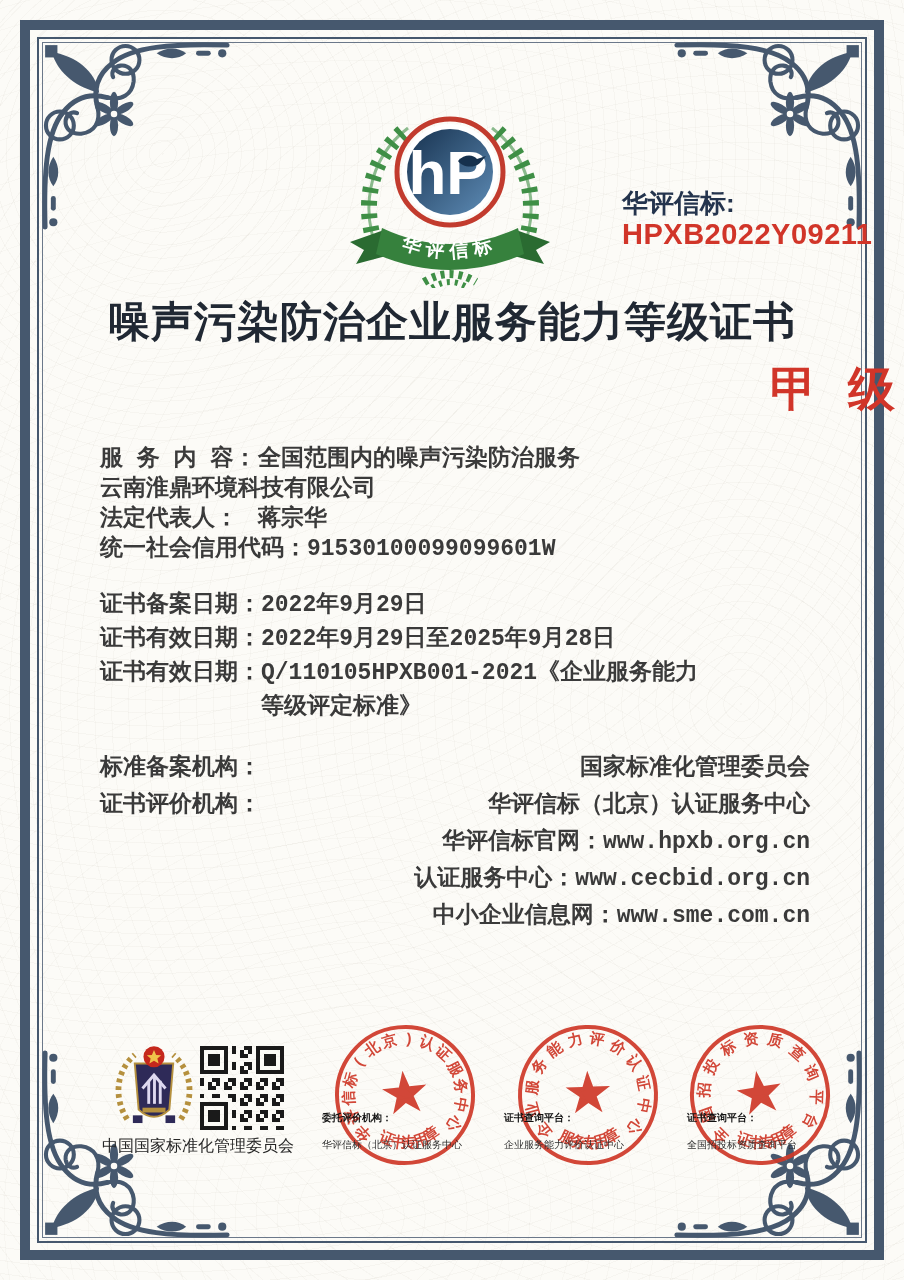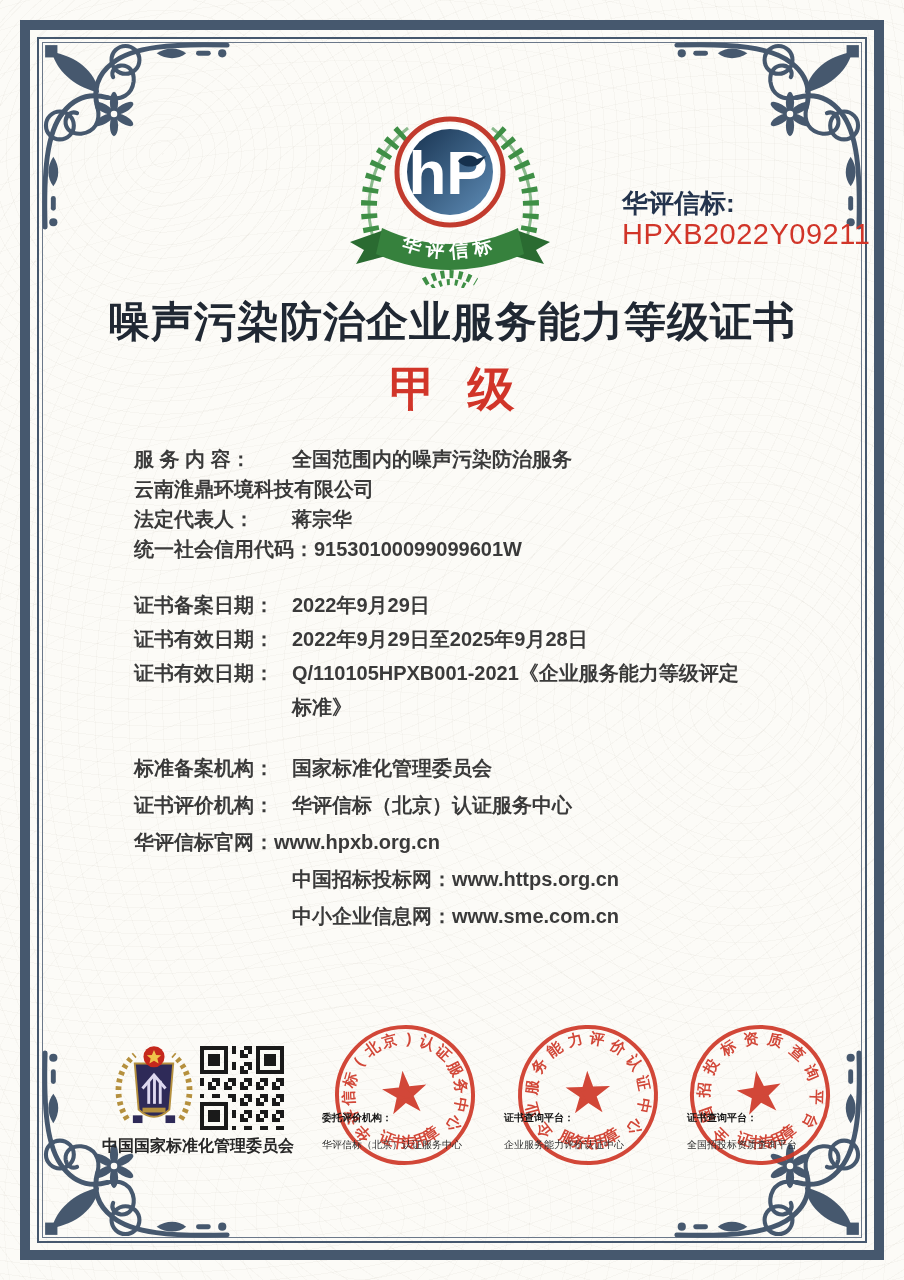--- a/index.html
+++ b/index.html
@@ -16,39 +16,39 @@
   .frame-in{position:absolute;inset:42px;border:1px solid var(--border-blue);opacity:.8;pointer-events:none;}
   .corner{position:absolute;width:205px;height:205px;color:var(--border-blue);pointer-events:none;}
   .c-tl{left:32px;top:32px}
   .c-tr{right:32px;top:32px;transform:scaleX(-1)}
   .c-bl{left:32px;bottom:32px;transform:scaleY(-1)}
   .c-br{right:32px;bottom:32px;transform:scale(-1,-1)}
   
   .logo{position:absolute;left:338px;top:84px;width:224px;height:204px;}
   .copy-label{position:absolute;left:616px;top:124px;font-size:40px;font-weight:800;color:#101010;letter-spacing:1px;}
   .certno-label{position:absolute;left:622px;top:186px;font-size:26px;font-weight:700;color:var(--navy-text);}
-  .certno-value{position:absolute;left:622px;top:218px;font-size:29px;font-weight:400;color:var(--accent-red);letter-spacing:.5px;}
+  .certno-value{position:absolute;left:622px;top:218px;font-size:29px;font-weight:700;color:var(--accent-red);letter-spacing:.5px;}
   
   .title{position:absolute;left:0;right:0;top:294px;text-align:center;font-size:42px;font-weight:800;color:var(--title-text);letter-spacing:1px;}
-  .grade{position:absolute;left:0;right:0;top:358px;text-align:center;font-size:47px;font-weight:800;color:var(--accent-red);letter-spacing:9px;text-indent:9px;}
+  .grade{position:absolute;left:0;right:0;top:358px;text-align:right;font-size:47px;font-weight:800;color:var(--accent-red);letter-spacing:9px;text-indent:9px;}
   
-  .block{position:absolute;left:134px;font-size:20px;font-weight:600;color:var(--body-text);}
+  .block{position:absolute;left:100px;font-size:23px;font-weight:600;color:var(--body-text);font-family:Liberation Mono, monospace;}
   .b1{top:444px;width:700px;}
   .b1 .row{line-height:30px;}
   .b2{top:588px;width:620px;}
   .b2 .row{line-height:34px;}
   .b3{top:750px;width:710px;}
-  .b3 .row{line-height:37px;}
+  .b3 .row{line-height:37px;text-align:right;}
   .row{display:flex;align-items:flex-start;}
   .lbl{white-space:nowrap;min-width:158px;}
   .val{flex:1;}
   
   .emblem{position:absolute;left:106px;top:1042px;width:96px;height:92px;}
   .qr{position:absolute;left:200px;top:1046px;width:84px;height:84px;}
-  .authority{position:absolute;left:74px;top:1136px;width:248px;text-align:center;font-size:16px;font-weight:700;color:#262626;}
+  .authority{position:absolute;left:74px;top:1136px;width:248px;text-align:center;font-size:16px;font-weight:400;color:#262626;}
   .seal{position:absolute;width:150px;height:150px;opacity:.93;z-index:3;}
   .seal::before{content:"";position:absolute;inset:5px;border:4px solid var(--seal-red);border-radius:50%;}
   .seal .star{position:absolute;left:50%;top:50%;transform:translate(-50%,-54%);font-size:58px;color:var(--seal-red);line-height:1;}
   .seal-ch{position:absolute;font-weight:700;color:var(--seal-red);font-size:15px;line-height:1;}
   .s1{left:330px;top:1020px;transform:rotate(-6deg);}
   .s2{left:513px;top:1020px;transform:rotate(-2deg);}
   .s3{left:685px;top:1020px;transform:rotate(-9deg);}
   .cap{position:absolute;z-index:5;width:200px;font-size:10px;color:#2e2e2e;}
   .cap .cap-l{font-weight:700;color:#111;line-height:20px;}
   .cap .cap-v{font-weight:400;line-height:20px;margin-top:7px;white-space:nowrap;}
@@ -187,21 +187,21 @@
       </div>
     <div class="row">
         <span class="lbl">证书评价机构：</span>
         <span class="val">华评信标（北京）认证服务中心</span>
       </div>
     <div class="row">
         <span class="val">华评信标官网：www.hpxb.org.cn</span>
       </div>
     <div class="row">
         <span class="lbl"></span>
-        <span class="val">中国招标投标网：www.https.org.cn</span>
+        <span class="val">认证服务中心：www.cecbid.org.cn</span>
       </div>
     <div class="row">
         <span class="lbl"></span>
         <span class="val">中小企业信息网：www.sme.com.cn</span>
       </div>
   </div>
 
   <svg class="emblem" viewBox="0 0 100 95">
     <path d="M22,80 C8,58 10,30 30,13" fill="none" stroke="#b5903e" stroke-width="6" stroke-dasharray="4 4"></path>
     <path d="M78,80 C92,58 90,30 70,13" fill="none" stroke="#b5903e" stroke-width="6" stroke-dasharray="4 4"></path>

